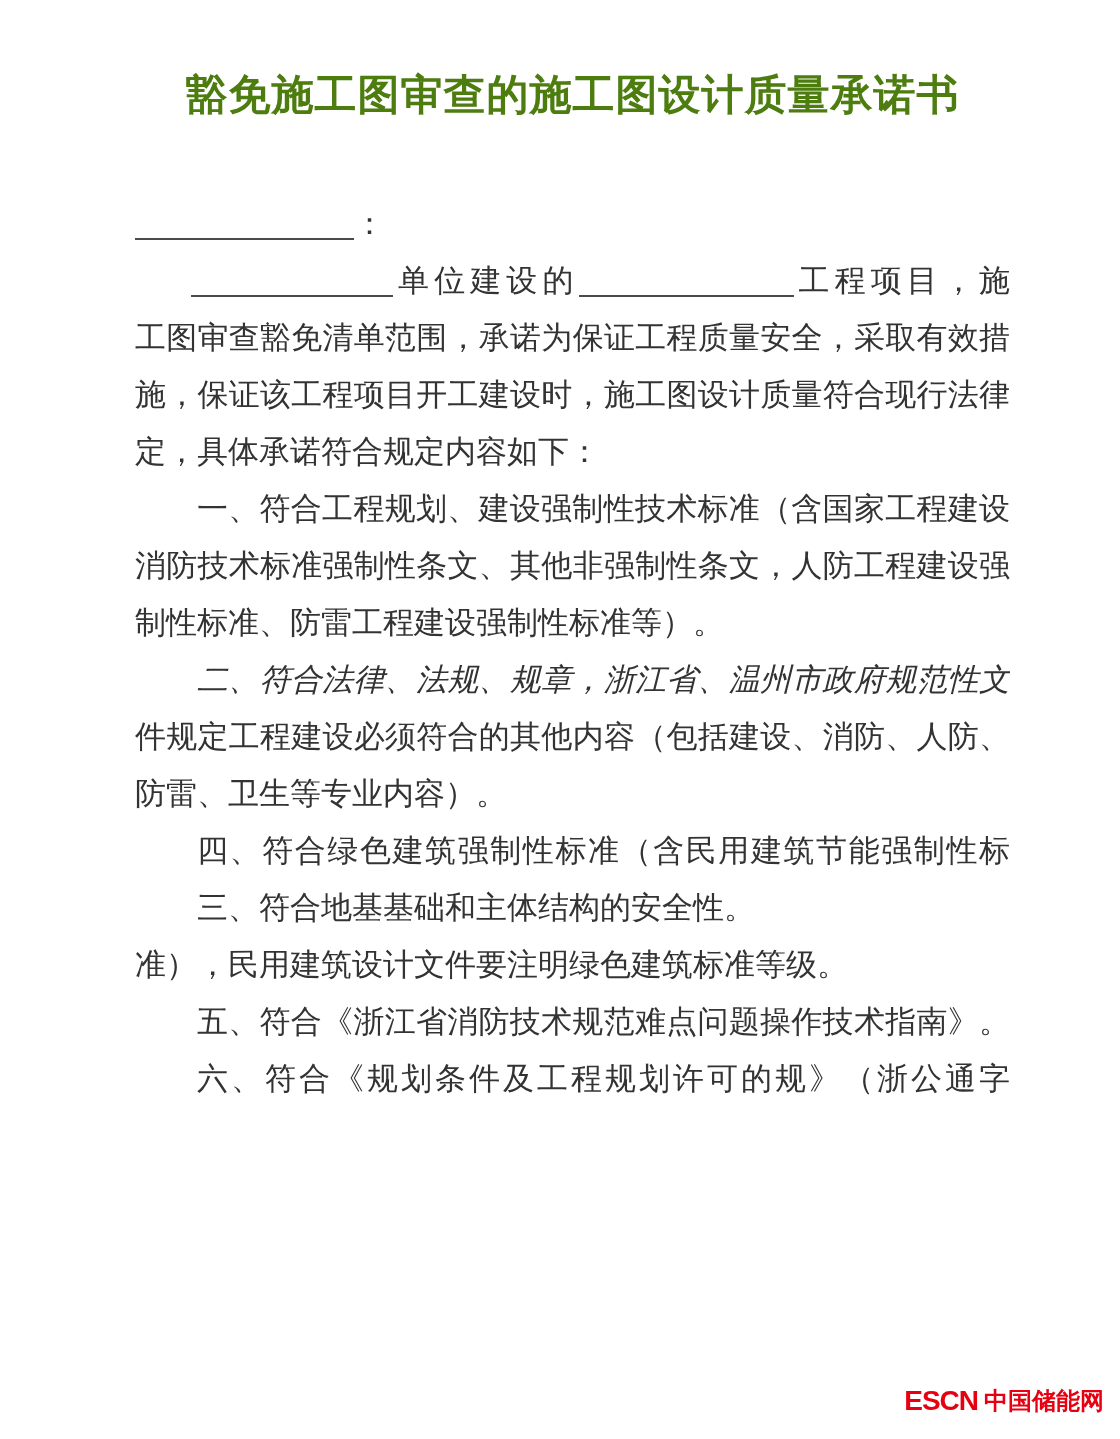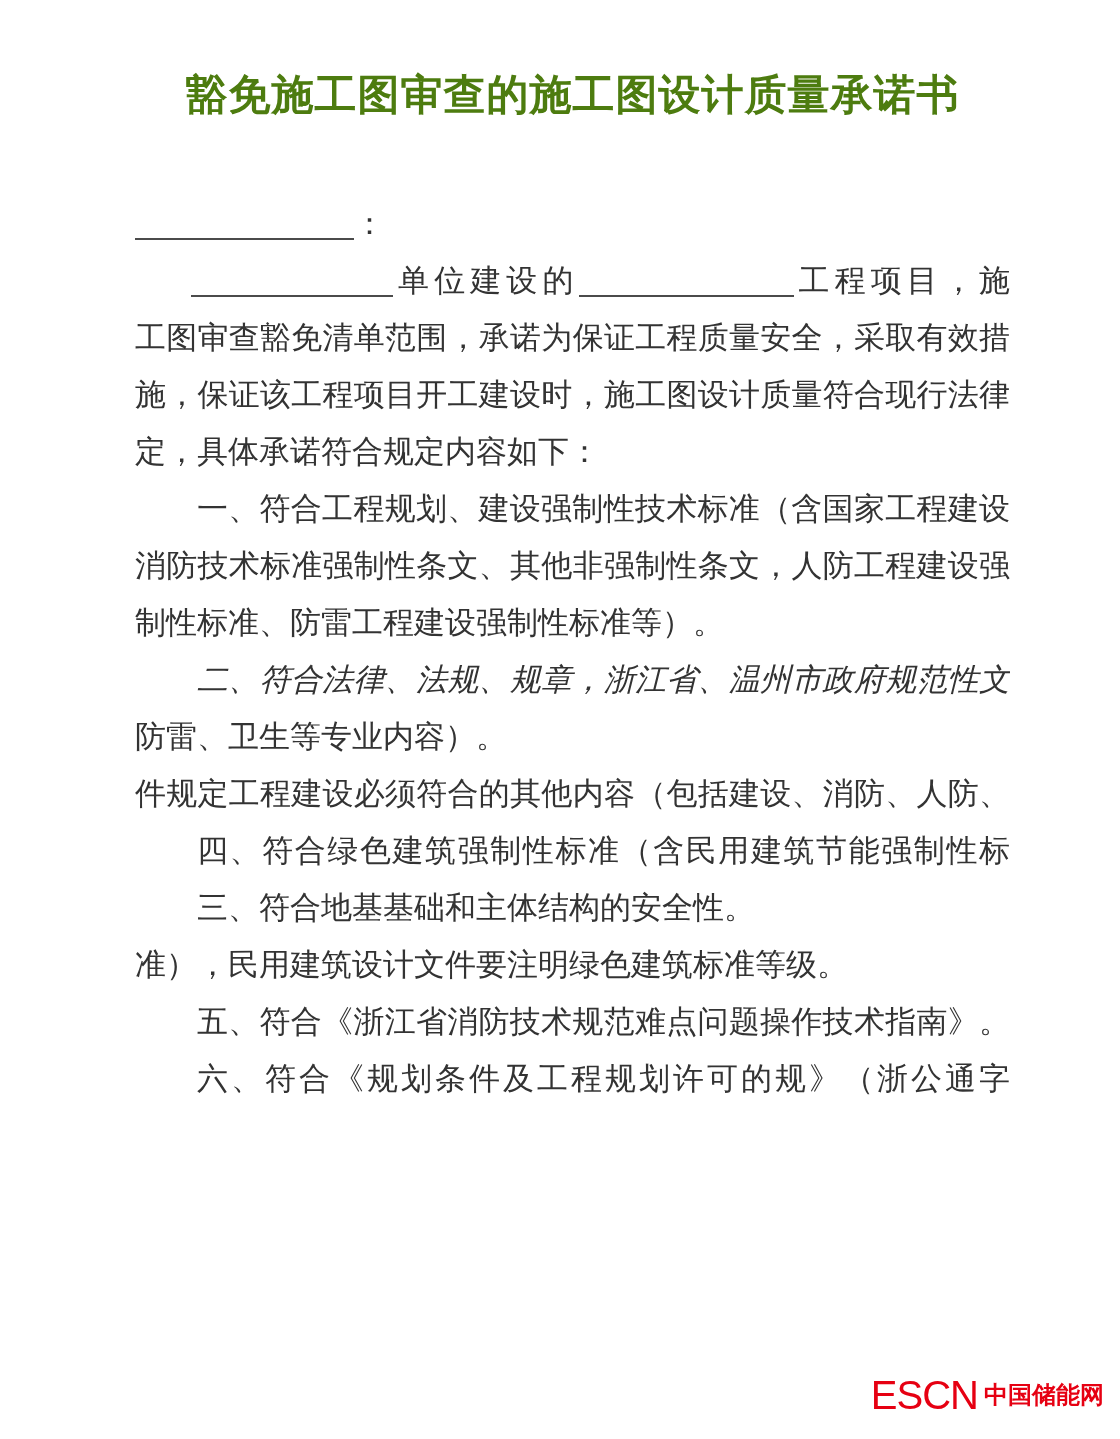--- a/index.html
+++ b/index.html
@@ -50,22 +50,22 @@
     position: absolute;
     right: 16px;
     bottom: 24px;
     display: flex;
     align-items: center;
     gap: 6px;
     white-space: nowrap;
   }
   .logo-latin {
     font-family: "Liberation Sans", "DejaVu Sans", sans-serif;
-    font-weight: normal;
-    font-size: 40px;
+    font-weight: bold;
+    font-size: 28px;
     letter-spacing: -1px;
     line-height: 1;
   }
   .logo-cjk {
     font-family: "Liberation Sans", "DejaVu Sans", sans-serif;
     font-weight: bold;
     font-size: 24px;
     line-height: 1;
   }
 </style>
@@ -78,22 +78,22 @@
     <div class="doc-lines" style="color: rgb(51, 51, 51);">
         <div class="line"><span class="blank" style="width: 219px;"></span><span>：</span></div>
         <div class="line just" style="text-indent: 56px;"><span class="blank" style="width: 202px;"></span><span>单位建设的</span><span class="blank" style="width: 215px;"></span><span>工程项目，施</span></div>
         <div class="line just"><span>工图审查豁免清单范围，承诺为保证工程质量安全，采取有效措</span></div>
         <div class="line just"><span>施，保证该工程项目开工建设时，施工图设计质量符合现行法律</span></div>
         <div class="line"><span>定，具体承诺符合规定内容如下：</span></div>
         <div class="line just" style="text-indent: 62px;"><span>一、符合工程规划、建设强制性技术标准（含国家工程建设</span></div>
         <div class="line just"><span>消防技术标准强制性条文、其他非强制性条文，人防工程建设强</span></div>
         <div class="line"><span>制性标准、防雷工程建设强制性标准等）。</span></div>
         <div class="line just" style="text-indent: 62px; font-style: italic;"><span>二、符合法律、法规、规章，浙江省、温州市政府规范性文</span></div>
+        <div class="line just"><span>件规定工程建设必须符合的其他内容（包括建设、消防、人防、</span></div>
         <div class="line"><span>防雷、卫生等专业内容）。</span></div>
-        <div class="line just"><span>件规定工程建设必须符合的其他内容（包括建设、消防、人防、</span></div>
         <div class="line just" style="text-indent: 62px;"><span>四、符合绿色建筑强制性标准（含民用建筑节能强制性标</span></div>
         <div class="line" style="text-indent: 62px;"><span>三、符合地基基础和主体结构的安全性。</span></div>
         <div class="line"><span>准），民用建筑设计文件要注明绿色建筑标准等级。</span></div>
         <div class="line just" style="text-indent: 62px;"><span>五、符合《浙江省消防技术规范难点问题操作技术指南》。</span></div>
         <div class="line just" style="text-indent: 62px;"><span>六、符合《规划条件及工程规划许可的规》（浙公通字</span></div>
       </div>
   </div>
 
   <div class="watermark" style="color: rgb(230, 0, 18);">
     <span class="logo-latin">ESCN</span>

